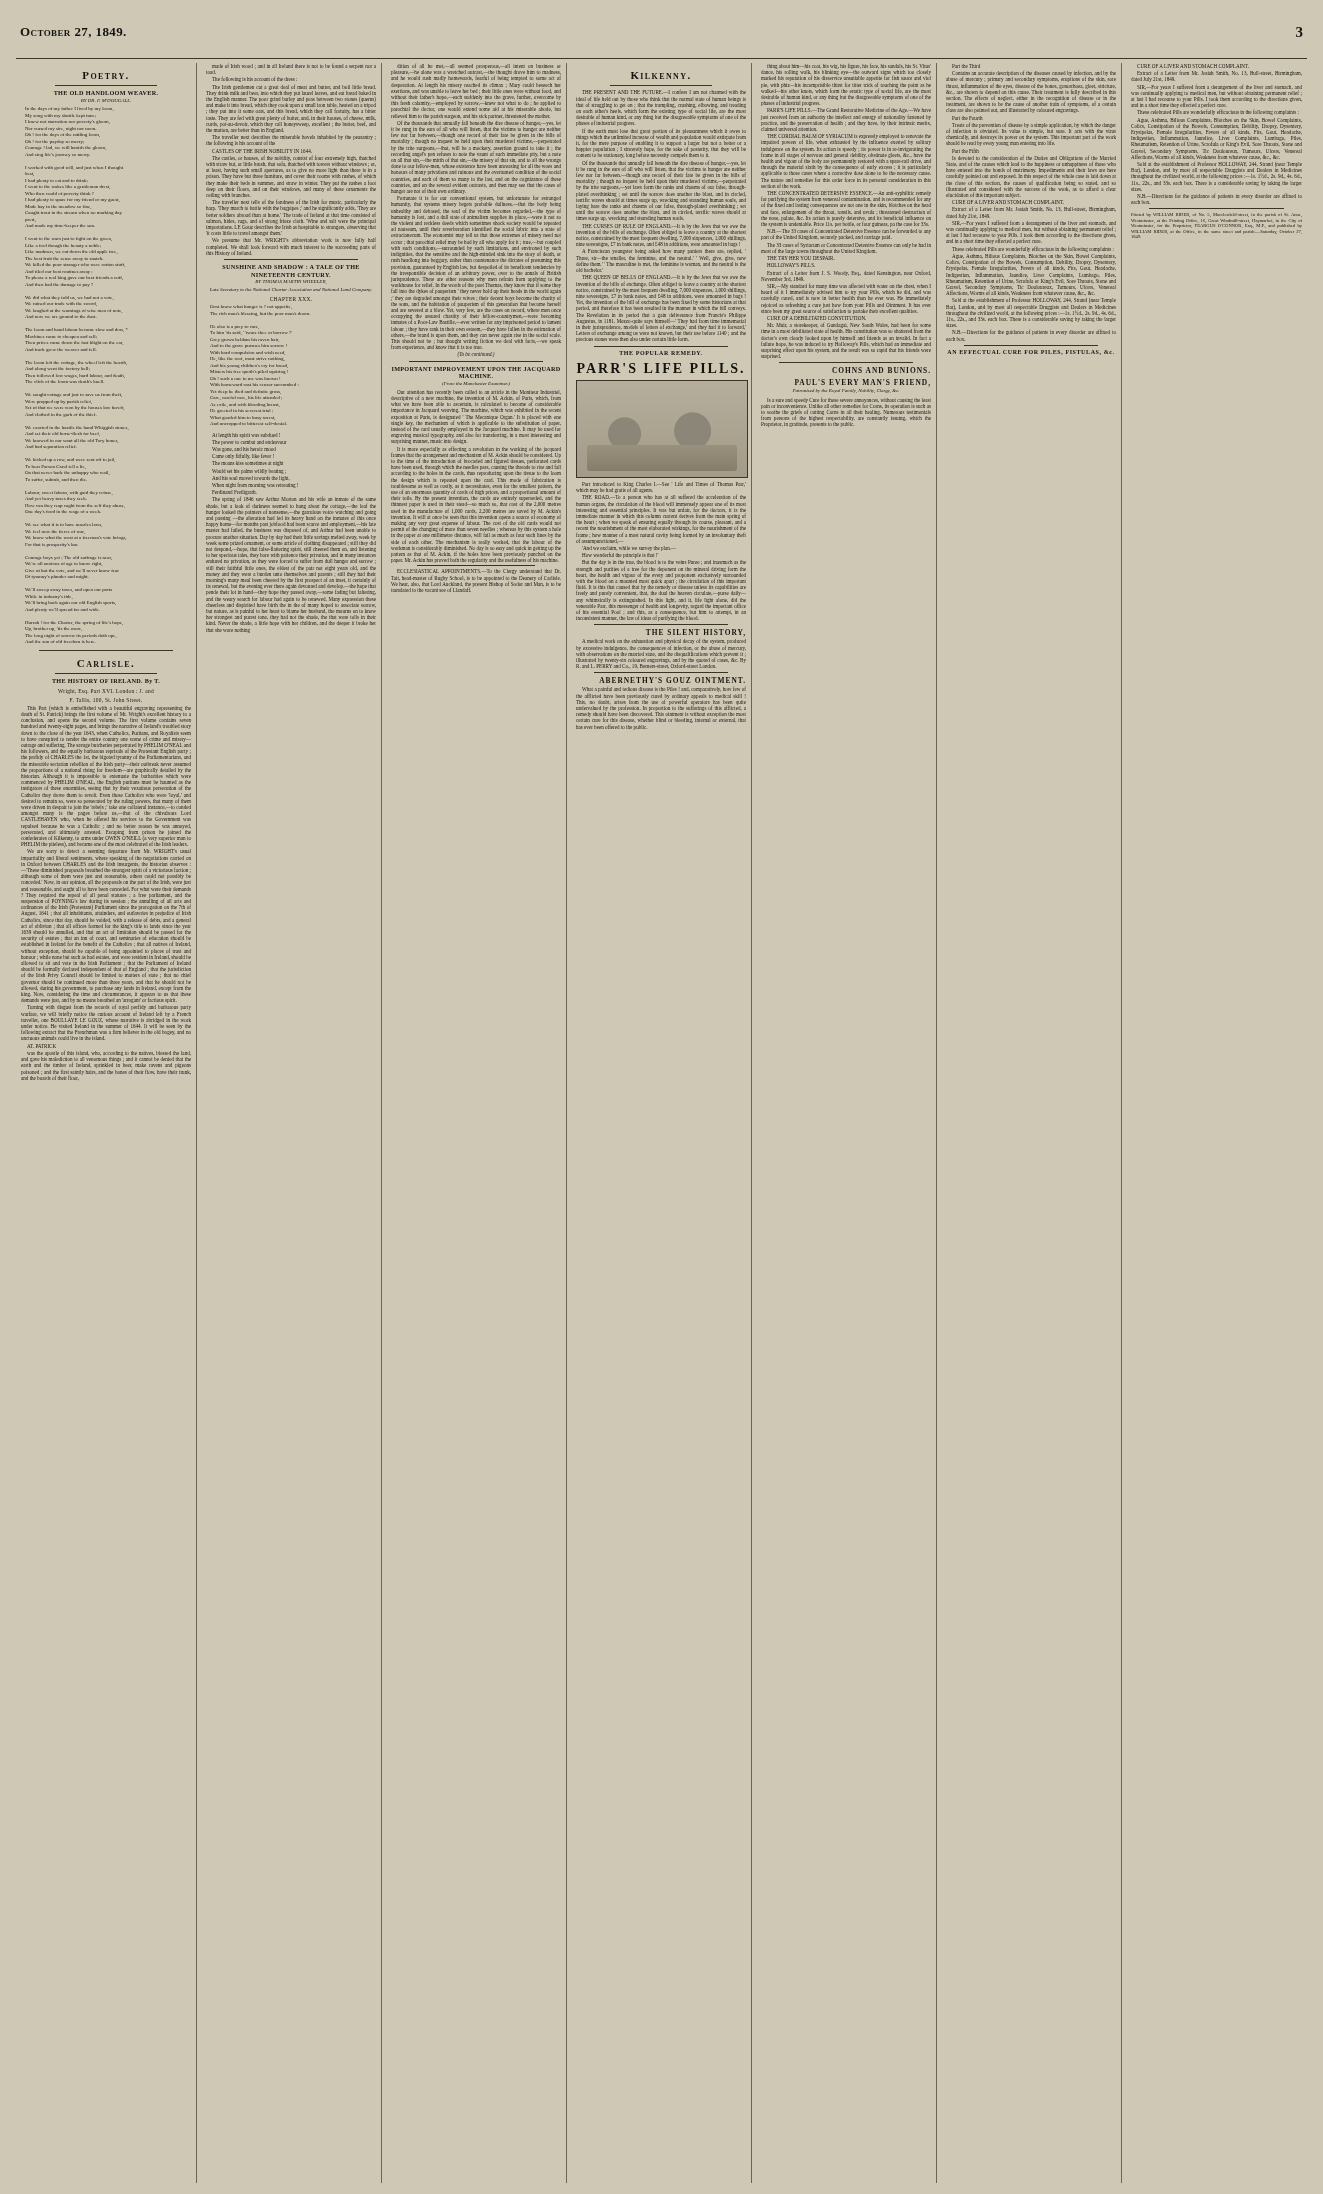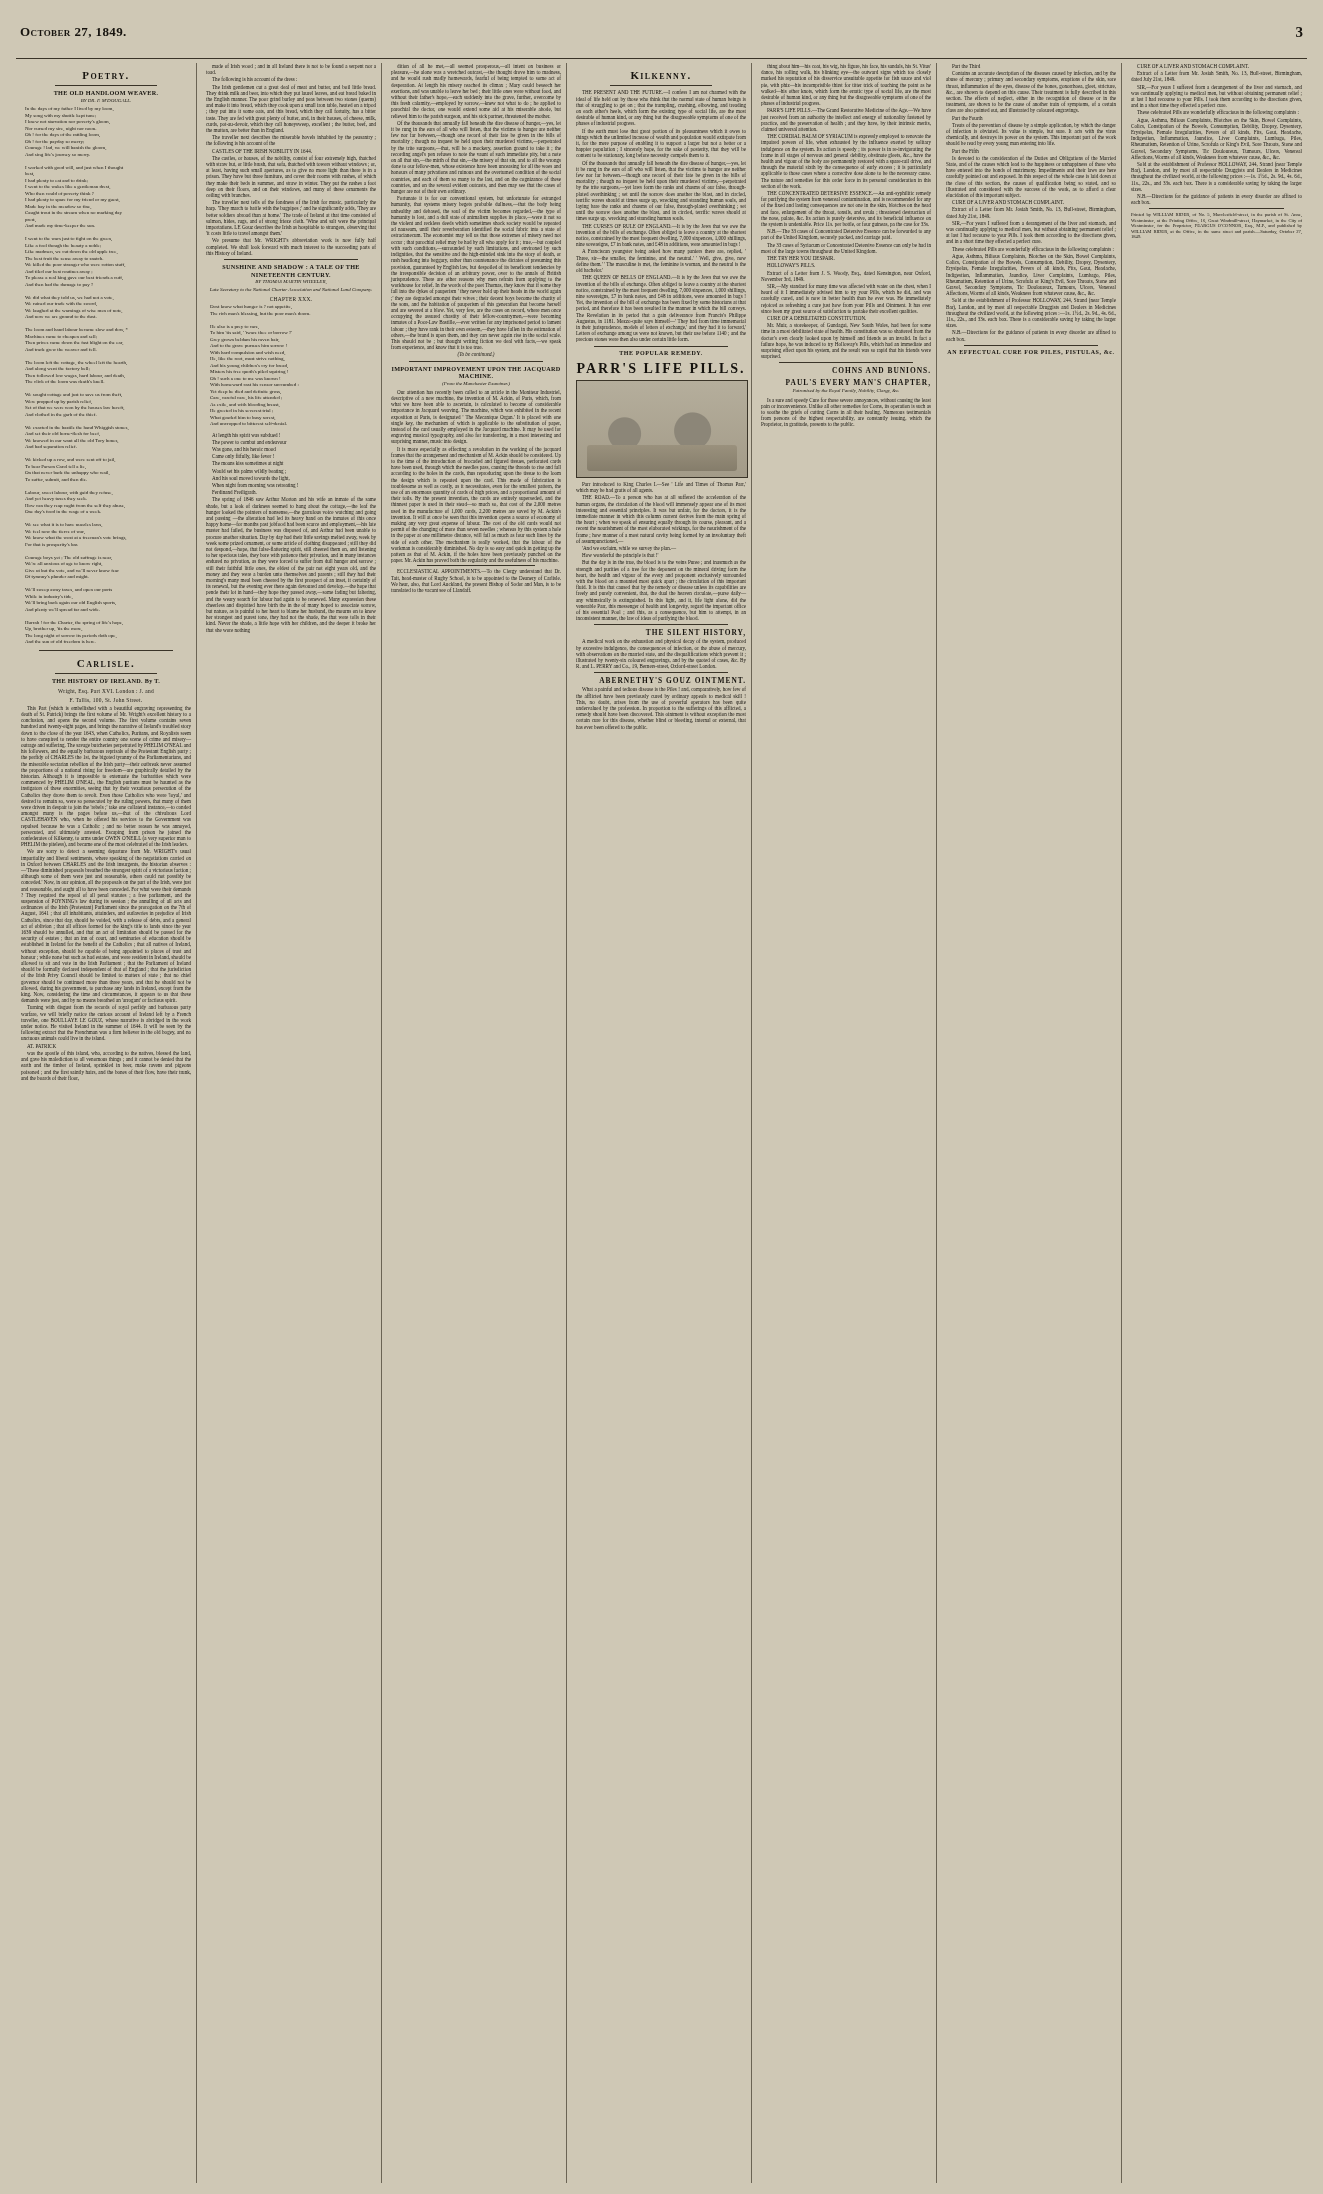--- a/index.html
+++ b/index.html
@@ -279,21 +279,21 @@
           <p class="p">The 33 cases of Syriacum or Concentrated Detersive Essence can only be had in most of the large towns throughout the United Kingdom.</p>
           <p class="p">THE TRY HER YOU DESPAIR.</p>
           <p class="p">HOLLOWAY'S PILLS.</p>
           <p class="p">Extract of a Letter from J. S. Woody, Esq., dated Kensington, near Oxford, November 3rd, 1849.</p>
           <p class="p">SIR,—My standard for many time was affected with water on the chest, when I heard of it I immediately advised him to try your Pills, which he did, and was carefully cured, and is now in better health than he ever was. He immediately rejoiced as refreshing a cure just how from your Pills and Ointment. It has ever since been my great source of satisfaction to partake their excellent qualities.</p>
           <p class="p">CURE OF A DEBILITATED CONSTITUTION.</p>
           <p class="p">Mr. Muir, a storekeeper, of Gundagai, New South Wales, had been for some time in a most debilitated state of health. His constitution was so shattered from the doctor's own clearly looked upon by himself and friends as an invalid. In fact a failure hope, he was induced to try Holloway's Pills, which had an immediate and surprising effect upon his system, and the result was so rapid that his friends were surprised.</p>
         </div>
       <hr class="rule">
       <div class="mid-ad-title">COHNS AND BUNIONS.</div>
-      <div class="mid-ad-title">PAUL'S EVERY MAN'S CHAPTER,</div>
+      <div class="mid-ad-title">PAUL'S EVERY MAN'S FRIEND,</div>
       <div class="byline">Patronized by the Royal Family, Nobility, Clergy, &amp;c.</div>
       <div class="p">Is a sure and speedy Cure for those severe annoyances, without causing the least pain or inconvenience. Unlike all other remedies for Corns, its operation is such as to soothe the griefs of cutting Corns in all their healing. Numerous testimonials from persons of the highest respectability, are constantly issuing, which the Proprietor, in gratitude, presents to the public.</div>
     </div>
 
     <div class="col">
       <div id="c6paras">
           <p class="p">Part the Third</p>
           <p class="p">Contains an accurate description of the diseases caused by infection, and by the abuse of mercury ; primary and secondary symptoms, eruptions of the skin, sore throat, inflammation of the eyes, disease of the bones, gonorrhoea, gleet, stricture, &amp;c., are shown to depend on this cause. Their treatment is fully described in this section. The effects of neglect, either in the recognition of disease or in the treatment, are shown to be the cause of another train of symptoms, of a certain class are also pointed out, and illustrated by coloured engravings.</p>
           <p class="p">Part the Fourth</p>
           <p class="p">Treats of the prevention of disease by a simple application, by which the danger of infection is obviated. Its value is simple, but sure. It acts with the virus chemically, and destroys its power on the system. This important part of the work should be read by every young man entering into life.</p>

